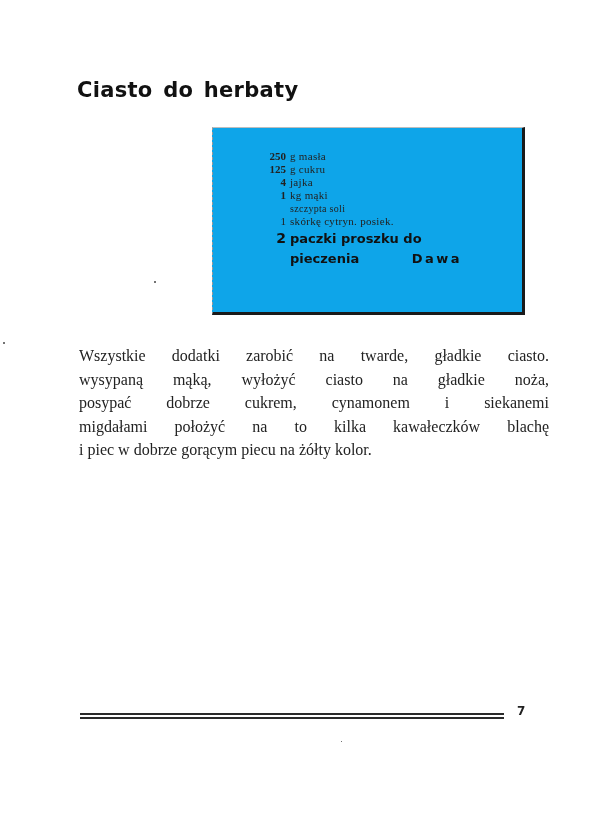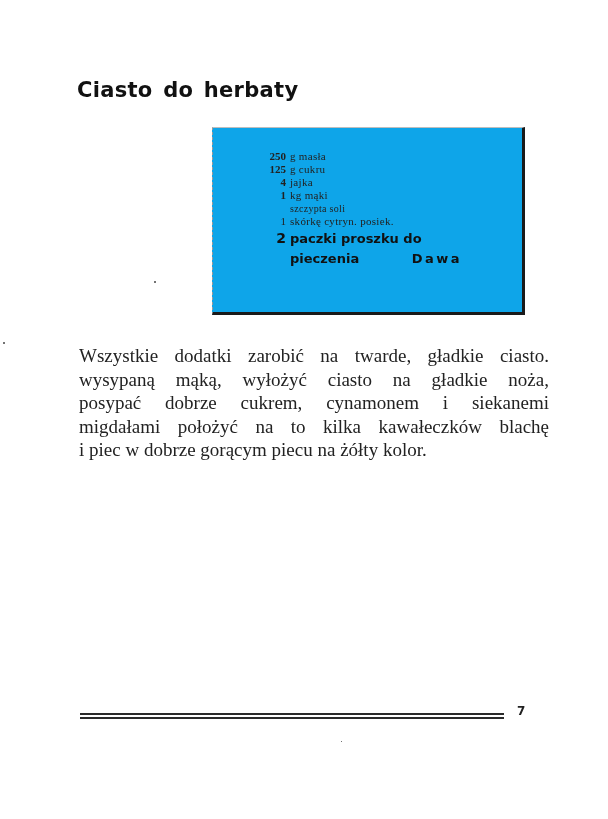--- a/index.html
+++ b/index.html
@@ -88,21 +88,21 @@
       letter-spacing: 2.5px;
       padding-left: 48px;
     }
     .instructions {
       position: absolute;
       left: 79px;
       top: 344px;
       width: 470px;
       margin: 0;
       font-family: "Liberation Serif", serif;
-      font-size: 19px;
+      font-size: 16px;
       line-height: 23.5px;
       color: #222;
       text-align: justify;
       text-align-last: left;
     }
     .instructions span {
       display: block;
       text-align: justify;
       text-align-last: justify;
     }

